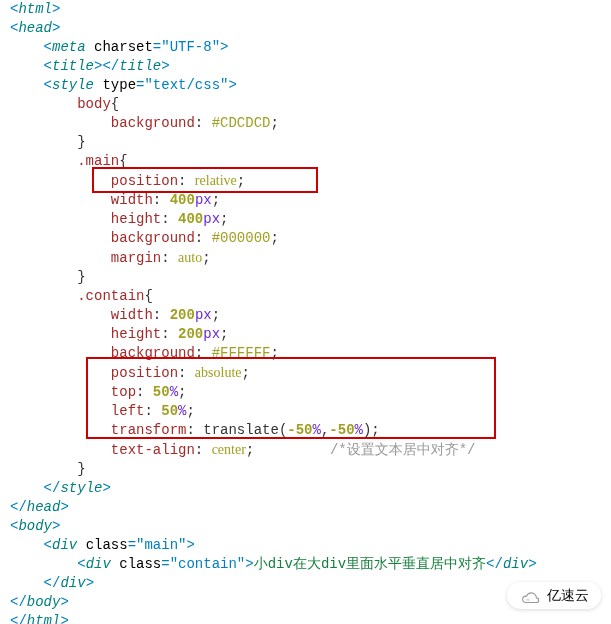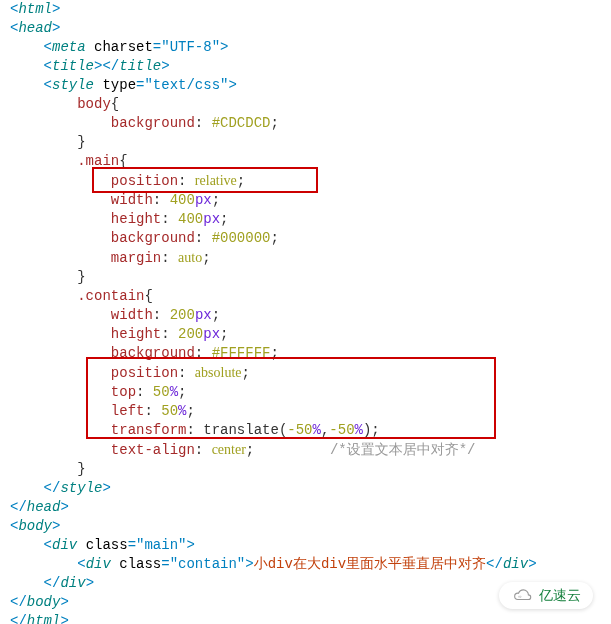--- a/index.html
+++ b/index.html
@@ -21,46 +21,46 @@
     .tag-name { color: #008080; font-style: italic; }
     .attr-name { color: #000000; }
     .attr-value { color: #0080c0; }
     .equals { color: #0080c0; }
     .selector { color: #a52a2a; }
     .brace { color: #333; }
     .property { color: #a52a2a; }
     .colon { color: #333; }
     .value-color { color: #a0a020; font-family: Liberation Mono, monospace; }
     .value-keyword { color: #a0a020; font-family: Liberation Serif, serif; }
-    .value-num { color: #a0a020; }
+    .value-num { color: #a0a020; font-weight: bold; }
     .unit { color: #6d28d9; }
     .semi { color: #333; }
     .func-name { color: #333; }
     .paren { color: #333; }
     .comma { color: #333; }
-    .text-content { color: #c2410c; }
+    .text-content { color: #15803d; }
     .comment { color: #999; }
     .highlight-box {
       position: absolute;
       border: 2px solid #cc0000;
       pointer-events: none;
       background: transparent;
     }
     .watermark {
       position: fixed;
-      right: 18px;
+      right: 10px;
       bottom: 15px;
       display: flex;
-      align-items: flex-start;
+      align-items: flex-end;
       background: #fff;
       border-radius: 18px;
       box-shadow: 0 1px 4px rgba(0,0,0,0.15);
       padding: 4px 12px;
       font-family: sans-serif;
-      color: #15803d;
+      color: #000000;
       font-size: 14px;
     }
     .watermark .cloud {
       width: 22px;
       height: 16px;
       margin-right: 6px;
     }
   </style>
 </head>
 <body>

